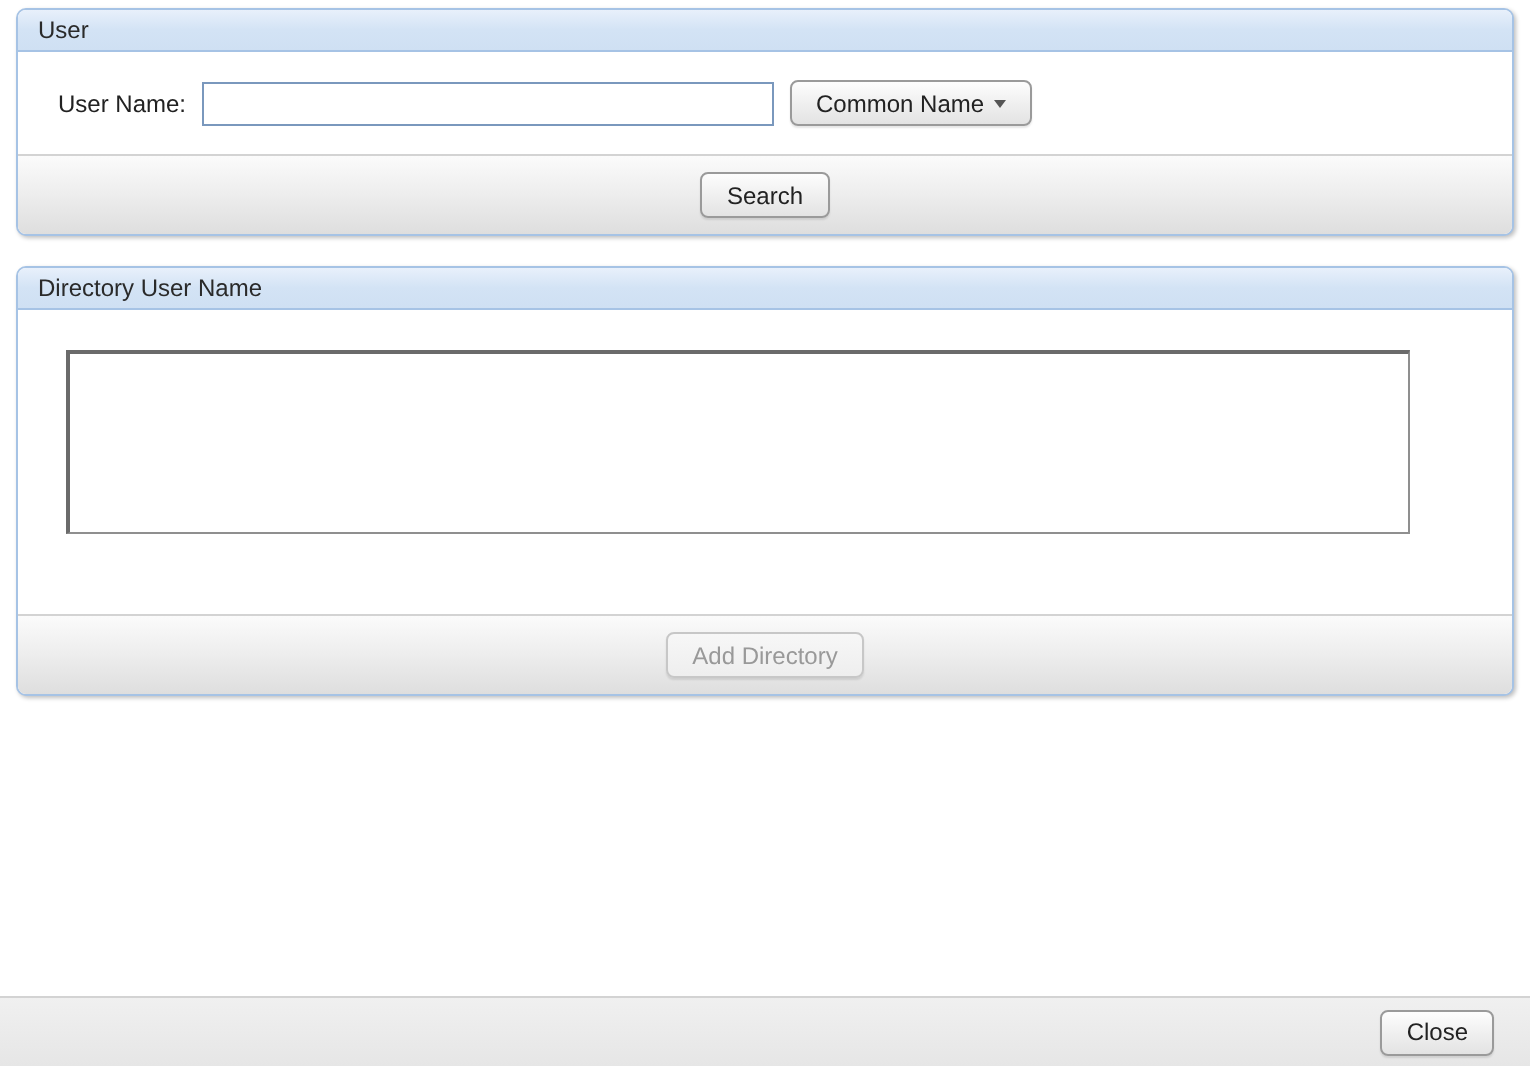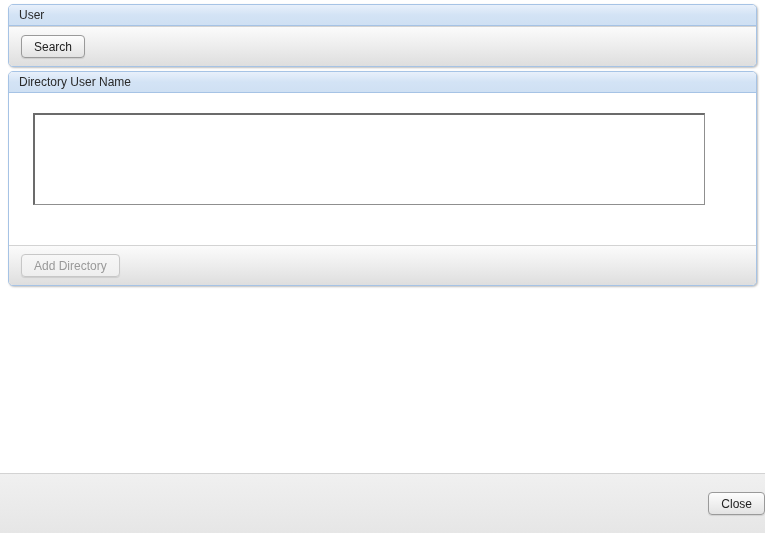--- a/index.html
+++ b/index.html
@@ -10,21 +10,21 @@
     body {
       font-family: Arial, Helvetica, sans-serif;
       font-size: 12px;
       background: #ffffff;
       width: 765px;
       height: 533px;
       position: relative;
       overflow: hidden;
     }
     .panel {
-      margin: 4px 8px 4px 8px;
+      margin: 4px 8px 15px 8px;
       border: 1px solid #a6c3e5;
       border-radius: 5px;
       box-shadow: 1px 1px 2px rgba(0,0,0,0.25);
       background: #ffffff;
     }
     .panel-header {
       background: linear-gradient(to bottom, #e8f0fb 0%, #d3e3f5 50%, #cfe0f3 100%);
       border-bottom: 1px solid #a6c3e5;
       border-radius: 4px 4px 0 0;
       padding: 3px 8px 3px 10px;
@@ -34,21 +34,21 @@
     .panel-body {
       padding: 14px 16px 14px 20px;
       background: #ffffff;
     }
     .panel-footer {
       background: linear-gradient(to bottom, #fbfbfb 0%, #ededed 50%, #dedede 100%);
       border-top: 1px solid #d3d3d3;
       border-radius: 0 0 4px 4px;
       padding: 6px 12px;
       display: flex;
-      justify-content: flex-start;
+      justify-content: center;
       align-items: center;
       min-height: 40px;
     }
     .form-row {
       display: flex;
       align-items: center;
       gap: 8px;
     }
     .form-label {
       color: #222;
@@ -103,35 +103,45 @@
     }
     .directory-body {
       padding: 16px 12px 40px 12px;
       background: #ffffff;
     }
     .bottom-bar {
       position: absolute;
       bottom: 0;
       left: 0;
       right: 0;
-      height: 60px;
+      height: 35px;
       background: linear-gradient(to bottom, #f0f0f0 0%, #e6e6e6 100%);
       border-top: 1px solid #d3d3d3;
       display: flex;
       justify-content: flex-end;
       align-items: center;
-      padding: 0 0;
+      padding: 0 18px;
     }
   </style>
 </head>
 <body>
 
 <div class="panel">
   <div class="panel-header">
     <span>User</span>
+  </div>
+  <div class="panel-body">
+    <div class="form-row">
+      <span class="form-label">User Name:</span>
+      <input type="text" class="text-input" value="" style="">
+      <button class="btn">
+        <span>Common Name</span>
+        <span class="chevron-down"></span>
+      </button>
+    </div>
   </div>
   <div class="panel-footer">
     <button class="btn">
       <span>Search</span>
     </button>
   </div>
 </div>
 
 <div class="panel">
   <div class="panel-header">

